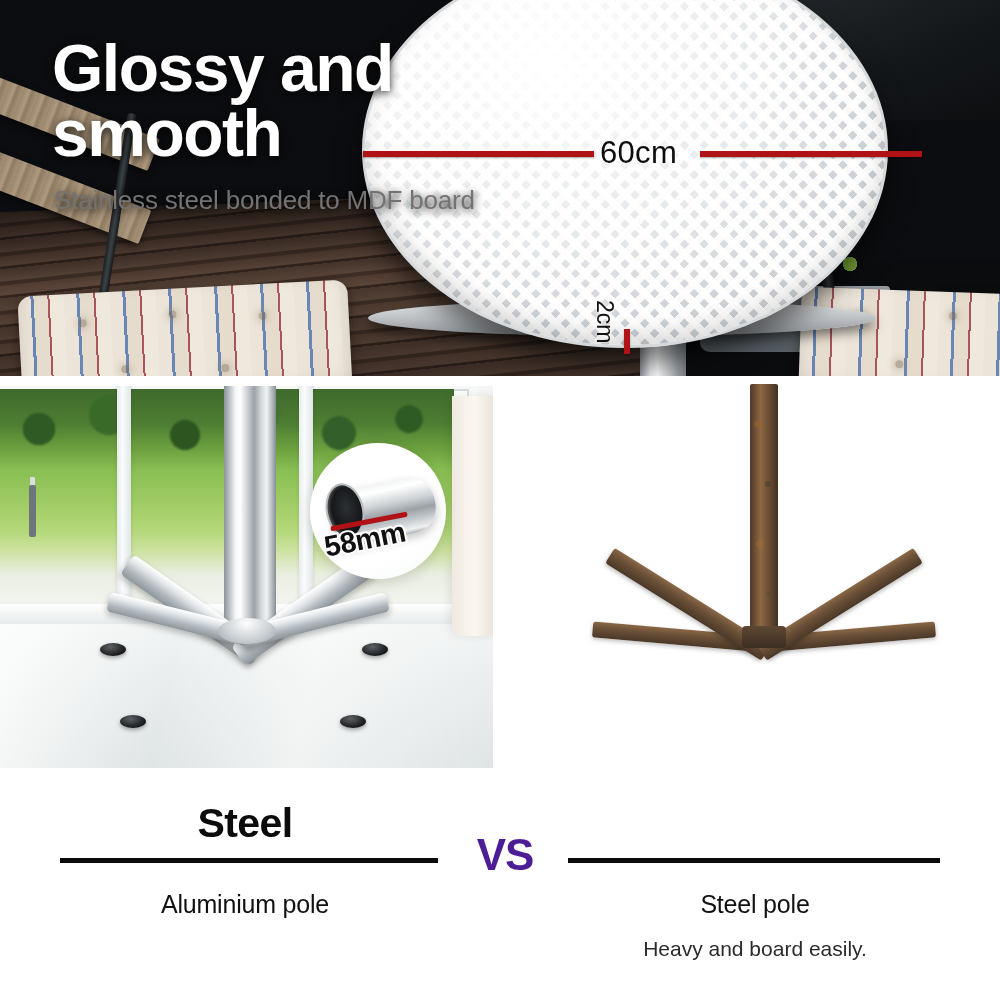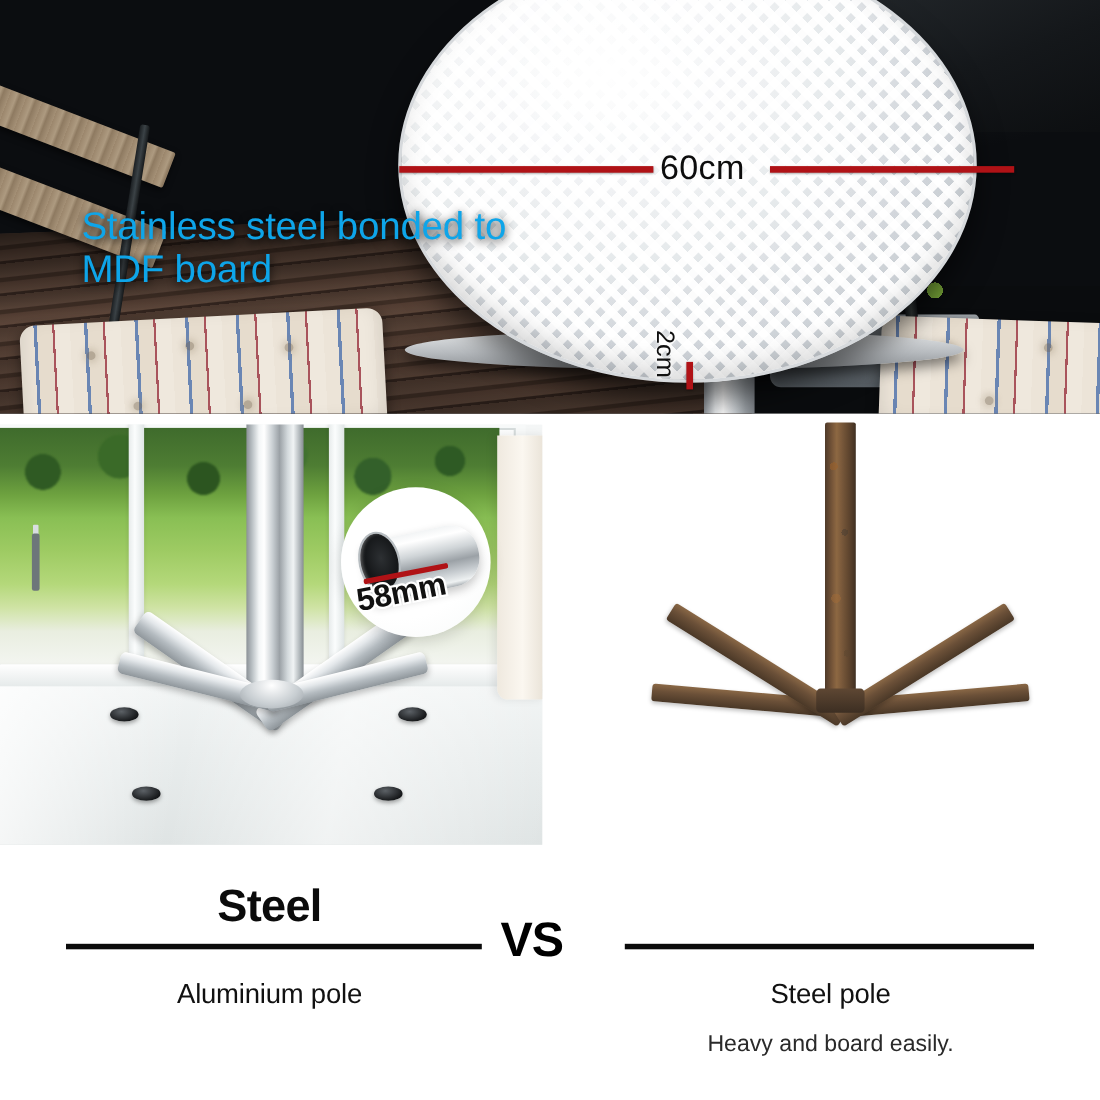--- a/index.html
+++ b/index.html
@@ -197,26 +197,25 @@
     color: #ffffff;
     font-size: 66px;
     line-height: .98;
     font-weight: bold;
     letter-spacing: -1.5px;
     text-shadow: 0 2px 10px rgba(0,0,0,.85);
   }
   .hero-sub {
     position: absolute; left: 54px; top: 186px;
     width: 430px;
-    color: #0ea5e9;
-    font-size: 35px;
+    color: #737373;
+    font-size: 26px;
     line-height: 1.12;
     letter-spacing: -.2px;
     text-shadow: 0 2px 9px rgba(0,0,0,.9);
-    margin-left: 20px;
   }
 
   
   .photo-row {
     position:absolute; left: 0; top: 386px; width: 1000px; height: 382px;
     background: #ffffff;
   }
   
   .photo-left {
     position:absolute; left:0; top:0; width: 493px; height: 382px;
@@ -402,21 +401,21 @@
   }
   .cmp-title.ours   { left: 95px;  top: 20px; }
   .cmp-title.others { left: 605px; top: 20px; }
   .cmp-rule {
     position:absolute; top: 78px; height: 5px; background: #0b0b0b;
   }
   .cmp-rule.left  { left: 60px;  width: 378px; }
   .cmp-rule.right { left: 568px; width: 372px; }
   .vs {
     position:absolute; left: 455px; top: 50px; width: 100px;
-    text-align:left; font-size: 44px; font-weight: bold; color: #000000;
+    text-align:center; font-size: 44px; font-weight: bold; color: #4c1d95;
     letter-spacing: -1px;
   }
   .cmp-sub {
     position:absolute; width: 300px; text-align:center;
     font-size: 25px; color: #111111; letter-spacing: -.2px;
   }
   .cmp-sub.ours   { left: 95px;  top: 110px; }
   .cmp-sub.others { left: 605px; top: 110px; }
   .cmp-note {
     position:absolute; width: 300px; text-align:center;
@@ -463,20 +462,21 @@
       <div class="tabletop-gloss"></div>
     </div>
 
     <div class="rule-red rule-60-left"></div>
     <div class="rule-red rule-60-right"></div>
     <div class="label-60">60cm</div>
 
     <div class="rule-red rule-2cm"></div>
     <div class="label-2cm">2cm</div>
 
+    <div class="hero-title">Glossy and smooth</div>
     <div class="hero-sub">Stainless steel bonded to MDF board</div>
   </div>
 
   <div class="photo-row">
 
     <div class="photo-left">
       <div class="window-frame">
         <div class="garden"></div>
         <div class="mullion m1"></div>
         <div class="mullion m2"></div>

